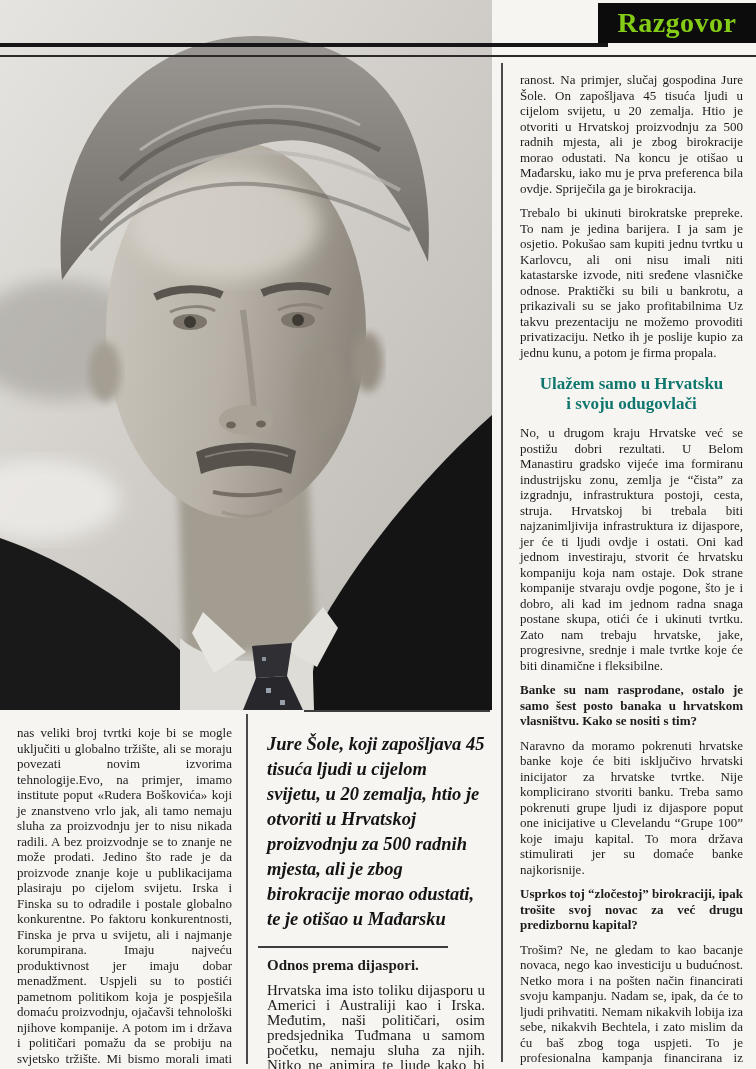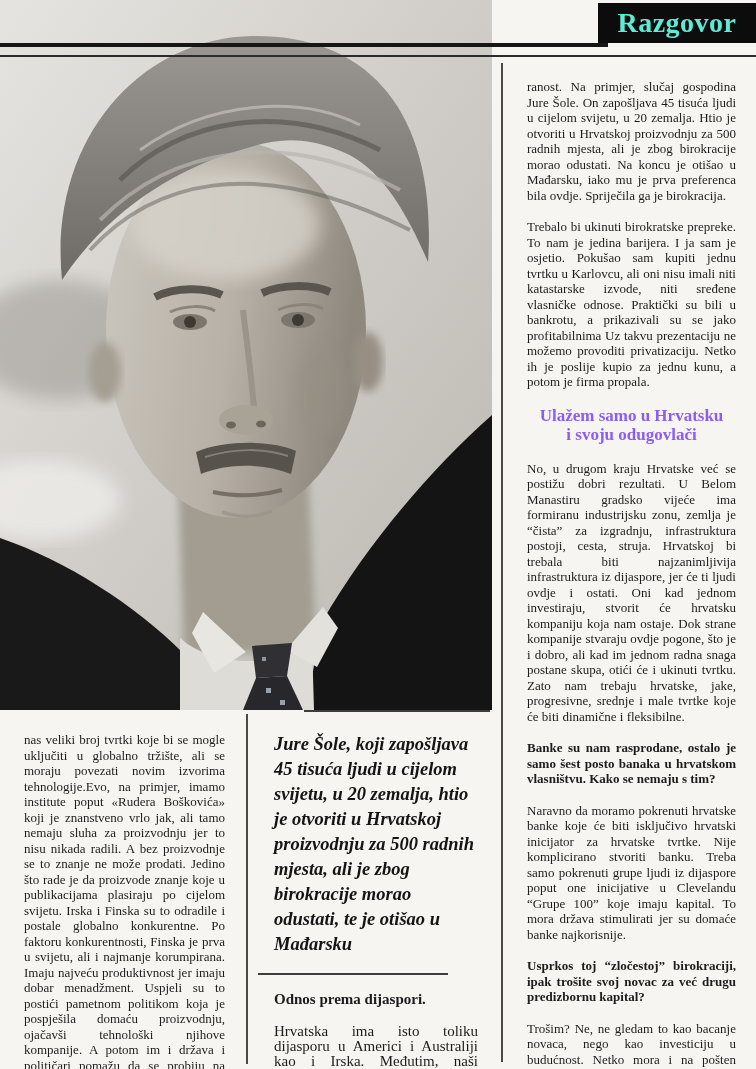--- a/index.html
+++ b/index.html
@@ -7,51 +7,51 @@
     position:relative; width:756px; height:1069px;
     background:#f7f5f1; overflow:hidden;
     font-family:"Liberation Serif", serif; color:#1c1c1c;
   }
   
   .banner {
     position:absolute; left:598px; top:3px; width:158px; height:40px;
     background:#0c0c0c; display:flex; align-items:center; justify-content:center;
   }
   .banner-label {
-    color:#5eead4; font-weight:bold; font-size:28px; letter-spacing:0.5px;
+    color:#84cc16; font-weight:bold; font-size:28px; letter-spacing:0.5px;
     font-family:"Liberation Serif", serif;
   }
   .rule-thick { position:absolute; left:0; top:43px; width:608px; height:4px; background:#161616; z-index:5; }
   .rule-thin  { position:absolute; left:0; top:55px; width:756px; height:2px; background:#2b2b2b; z-index:5; }
   .vrule-right { position:absolute; left:501px; top:63px; width:2px; height:999px; background:#4a4a4a; }
   .vrule-mid   { position:absolute; left:246px; top:714px; width:2px; height:350px; background:#4a4a4a; }
 
   
   .photo { position:absolute; left:0; top:0; width:492px; height:710px; z-index:1; }
 
   
   .col { position:absolute; text-align:justify; }
-  .col p { margin:16px; }
+  .col p { margin:9px; }
   .body-text { font-size:13px; line-height:15.5px; }
   .col-left  { left:8px;  top:716px; width:233px; }
   .col-mid   { left:258px; top:708px; width:236px; }
   .col-right { left:511px; top:63px;  width:241px; }
 
   .quote-rule-top { width:186px; height:2px; background:#3d3d3d; margin:2px 0 20px 46px; }
   .quote-rule-bottom { width:190px; height:2px; background:#3d3d3d; margin:14px 0 8px 0; }
   .pull-quote {
     font-size:18.5px; line-height:25px; font-weight:bold; font-style:italic;
     text-align:left; color:#141414;
   }
   .mid-subhead { font-weight:bold; font-size:15px; line-height:17px; text-align:left; }
   .mid-text { font-size:15px; line-height:14.9px; }
 
   .rc-heading {
     font-weight:bold; font-size:17px; line-height:19.5px; text-align:center;
-    margin:14px 0 12px 0; color:#8b5cf6;
+    margin:14px 0 12px 0; color:#0f766e;
   }
   .rc-heading span { display:block; }
   .question { font-weight:bold; }
   .a2-wrap { position:relative; }
 </style>
 </head>
 <body>
 
 <div class="page">
 
@@ -153,21 +153,21 @@
   </div>
 
   <div class="col col-right body-text">
     <p>ranost. Na primjer, slučaj gospodina Jure Šole. On zapošljava 45 tisuća ljudi u cijelom svijetu, u 20 zemalja. Htio je otvoriti u Hrvatskoj proizvodnju za 500 radnih mjesta, ali je zbog birokracije morao odustati. Na koncu je otišao u Mađarsku, iako mu je prva preferenca bila ovdje. Spriječila ga je birokracija.</p>
     <p>Trebalo bi ukinuti birokratske prepreke. To nam je jedina barijera. I ja sam je osjetio. Pokušao sam kupiti jednu tvrtku u Karlovcu, ali oni nisu imali niti katastarske izvode, niti sređene vlasničke odnose. Praktički su bili u bankrotu, a prikazivali su se jako profitabilnima Uz takvu prezentaciju ne možemo provoditi privatizaciju. Netko ih je poslije kupio za jednu kunu, a potom je firma propala.</p>
     <div class="rc-heading">
       <span>Ulažem samo u Hrvatsku</span>
       <span>i svoju odugovlači</span>
     </div>
     <p>No, u drugom kraju Hrvatske već se postižu dobri rezultati. U Belom Manastiru gradsko vijeće ima formiranu industrijsku zonu, zemlja je “čista” za izgradnju, infrastruktura postoji, cesta, struja. Hrvatskoj bi trebala biti najzanimljivija infrastruktura iz dijaspore, jer će ti ljudi ovdje i ostati. Oni kad jednom investiraju, stvorit će hrvatsku kompaniju koja nam ostaje. Dok strane kompanije stvaraju ovdje pogone, što je i dobro, ali kad im jednom radna snaga postane skupa, otići će i ukinuti tvrtku. Zato nam trebaju hrvatske, jake, progresivne, srednje i male tvrtke koje će biti dinamične i fleksibilne.</p>
-    <p class="question">Banke su nam rasprodane, ostalo je samo šest posto banaka u hrvatskom vlasništvu. Kako se nemaju s tim?</p>
+    <p class="question">Banke su nam rasprodane, ostalo je samo šest posto banaka u hrvatskom vlasništvu. Kako se nositi s tim?</p>
     <p>Naravno da moramo pokrenuti hrvatske banke koje će biti isključivo hrvatski inicijator za hrvatske tvrtke. Nije komplicirano stvoriti banku. Treba samo pokrenuti grupe ljudi iz dijaspore poput one inicijative u Clevelandu “Grupe 100” koje imaju kapital. To mora država stimulirati jer su domaće banke najkorisnije.</p>
     <p class="question">Usprkos toj “zločestoj” birokraciji, ipak trošite svoj novac za već drugu predizbornu kapital?</p>
     <div class="a2-wrap">
       <p>Trošim? Ne, ne gledam to kao bacanje novaca, nego kao investiciju u budućnost. Netko mora i na pošten način financirati svoju kampanju. Nadam se, ipak, da će to ljudi prihvatiti. Nemam nikakvih lobija iza sebe, nikakvih Bechtela, i zato mislim da ću baš zbog toga uspjeti. To je profesionalna kampanja financirana iz vlastitog džepa i tako bi ubuduće trebale izgledati sve kampanje. Evo, predsjednik Mesić do danas još nije objavio tko mu je financirao kampanju prije pet godina. Drugo, šteti nam blokada medija, ne mogu zakupiti niti jumbo plakate, niti oglase, a još uvijek nisu najavljeni izbori. Namjerno se odugovlači, tako da ostane premalo vremena da se napravi jedna dobra profesionalna kampanja.</p>
 
     </div>
   </div>
 
 </div>
 

